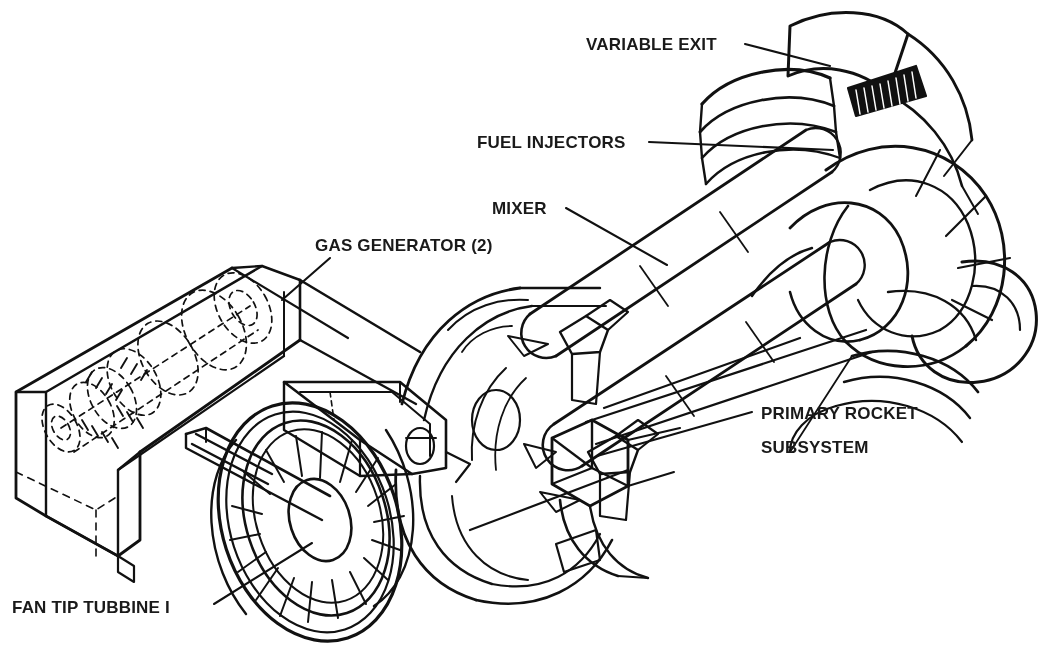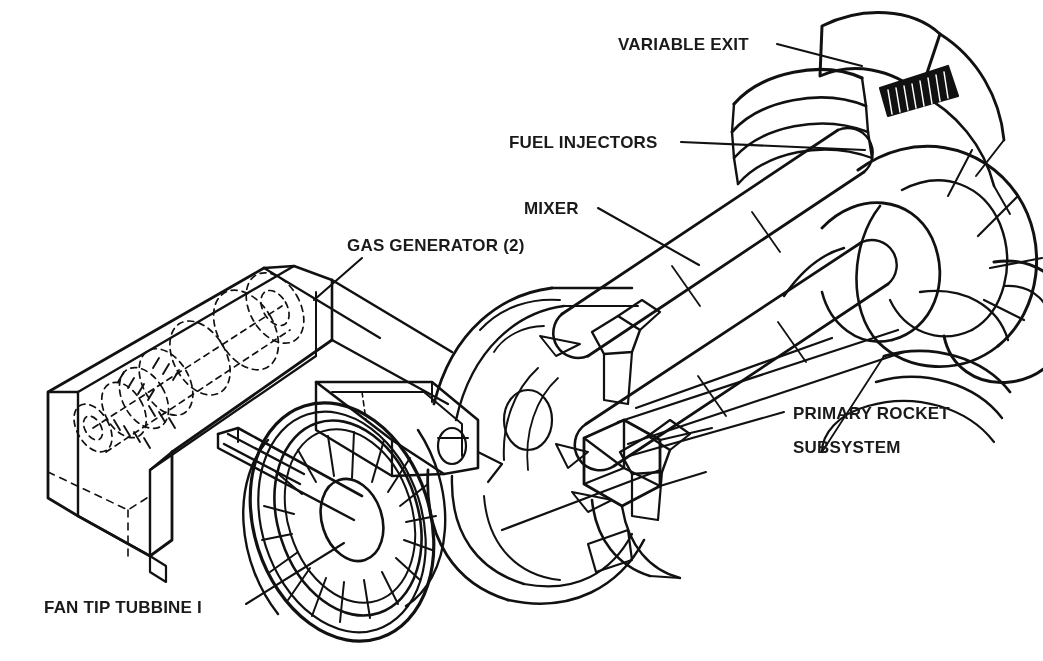--- a/index.html
+++ b/index.html
@@ -1,19 +1,19 @@
 <!DOCTYPE html>
 <html><head>
 <meta charset="utf-8">
 <title>Engine Diagram</title>
 <style>
   html,body{margin:0;padding:0;background:#fff;}
   body{width:1043px;height:661px;overflow:hidden;
        font-family:"Liberation Sans",sans-serif;}
-  #stage{position:relative;width:952px;height:661px;background:#ffffff;margin-left:32px;}
+  #stage{position:relative;width:952px;height:661px;background:#ffffff;}
   #stage svg{display:block;}
   .lbl{font-weight:bold;font-size:17px;letter-spacing:.2px;fill:#1a1a1a;
        font-family:"Liberation Sans",sans-serif;}
 </style>
 </head>
 <body>
 
 <div id="stage">
 <svg width="1043" height="661" viewBox="0 0 1043 661">
 

